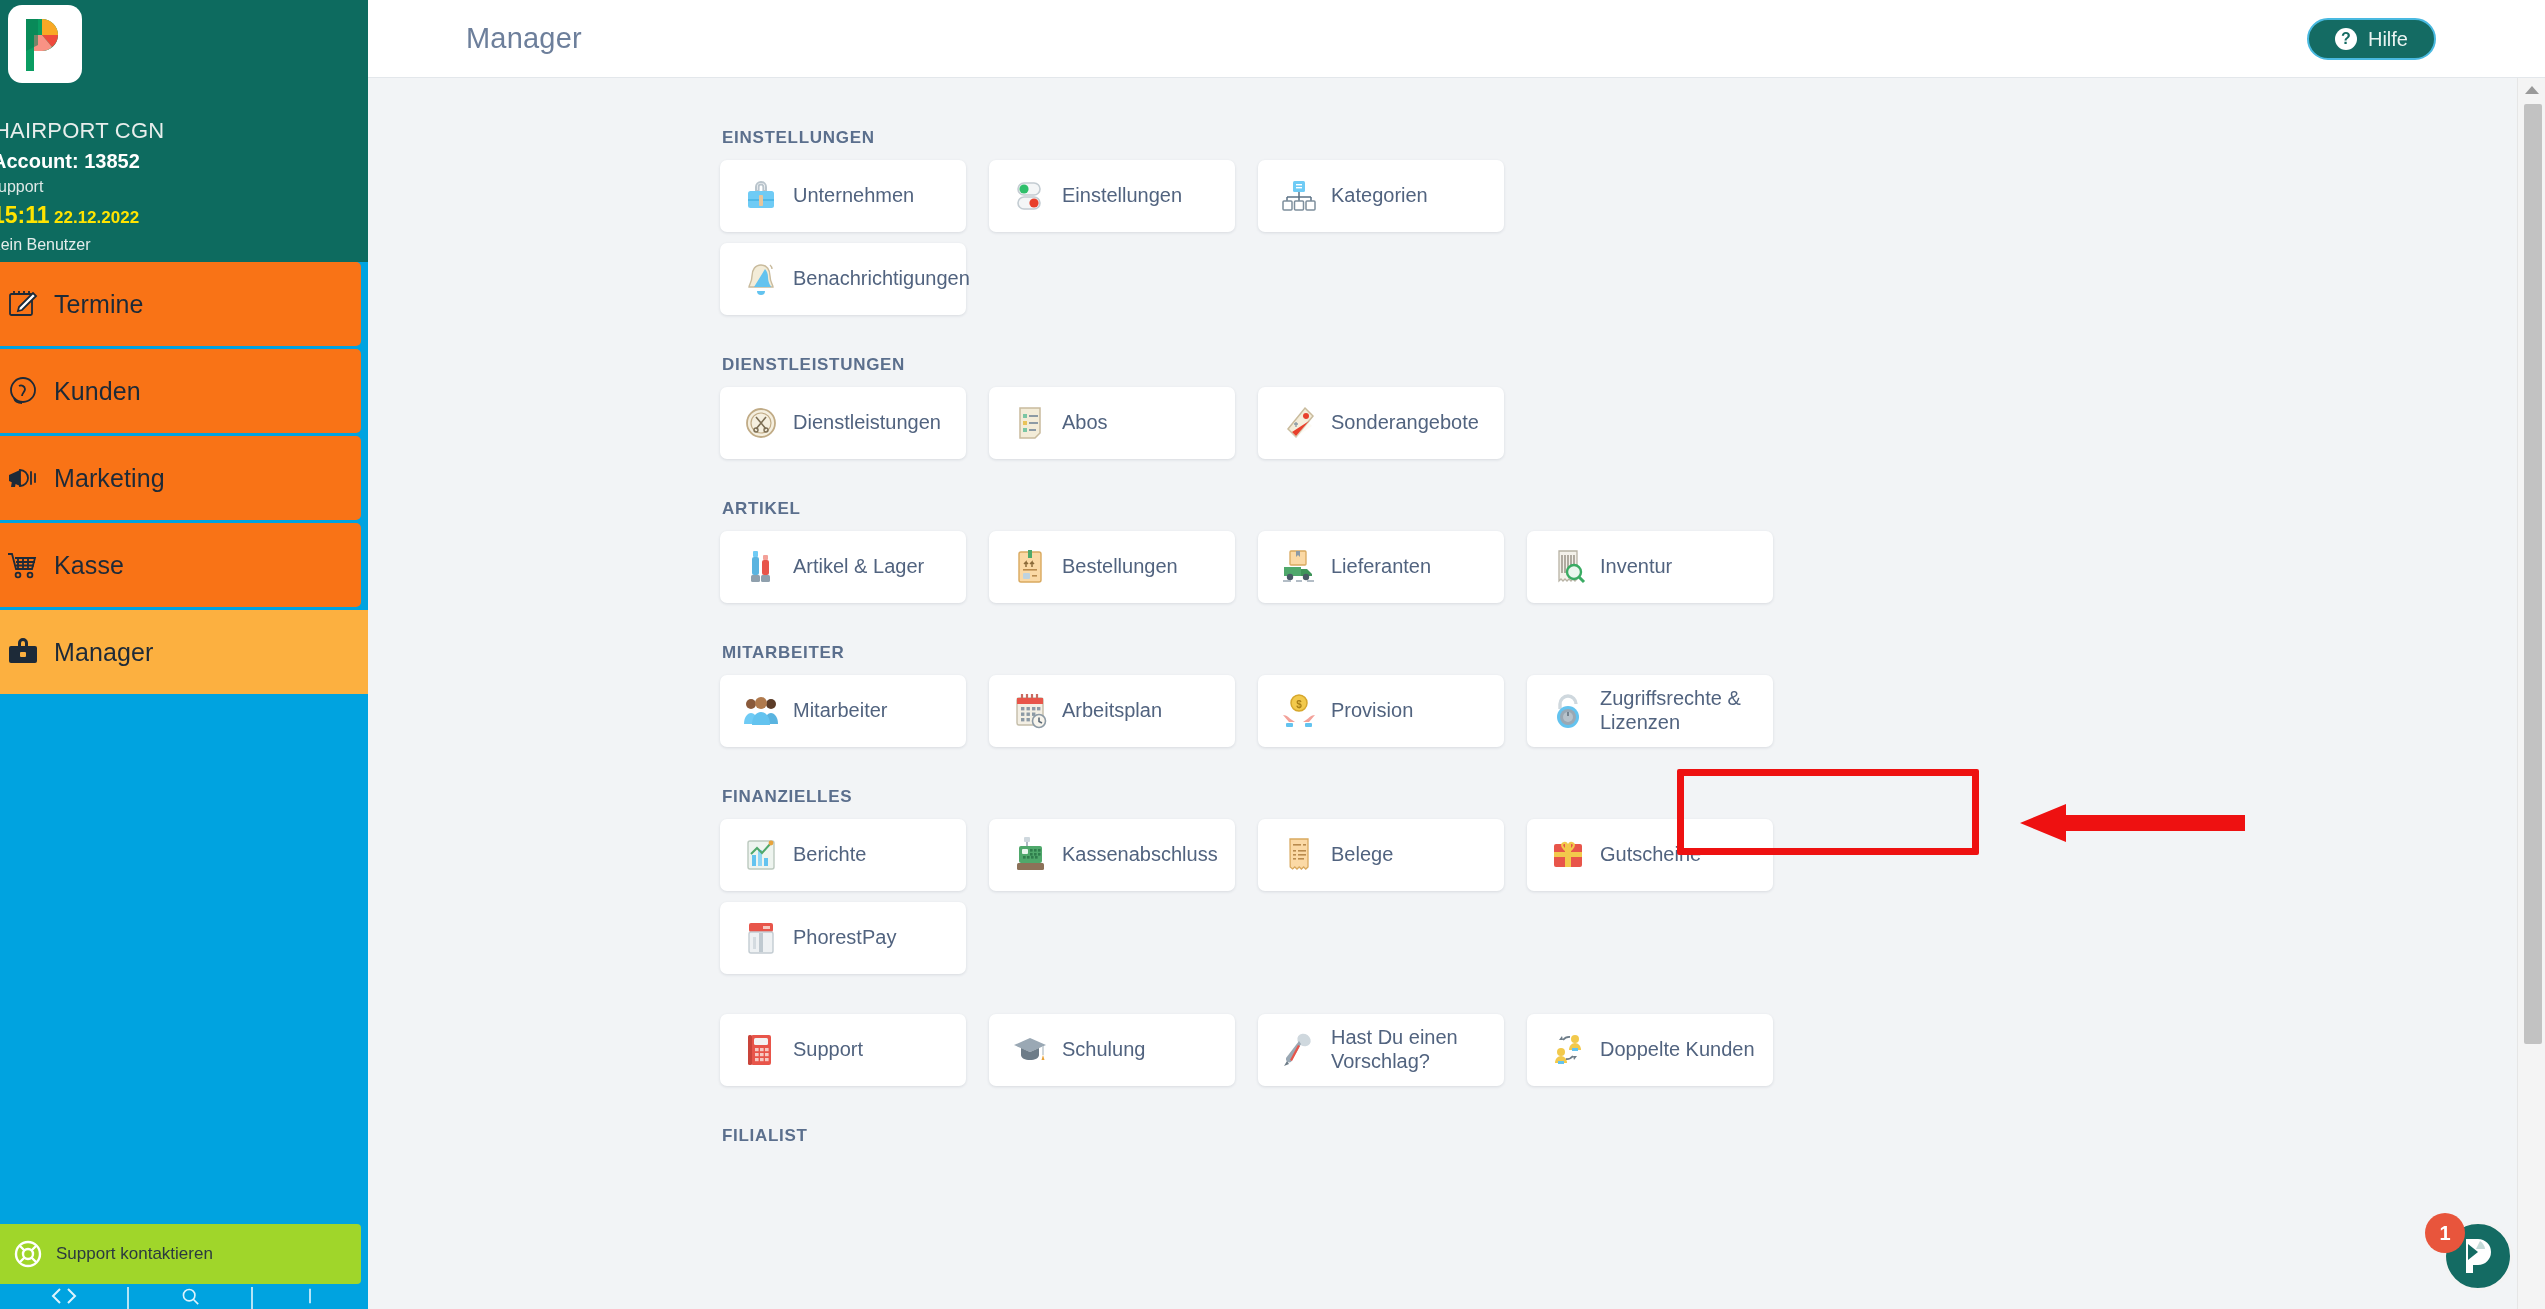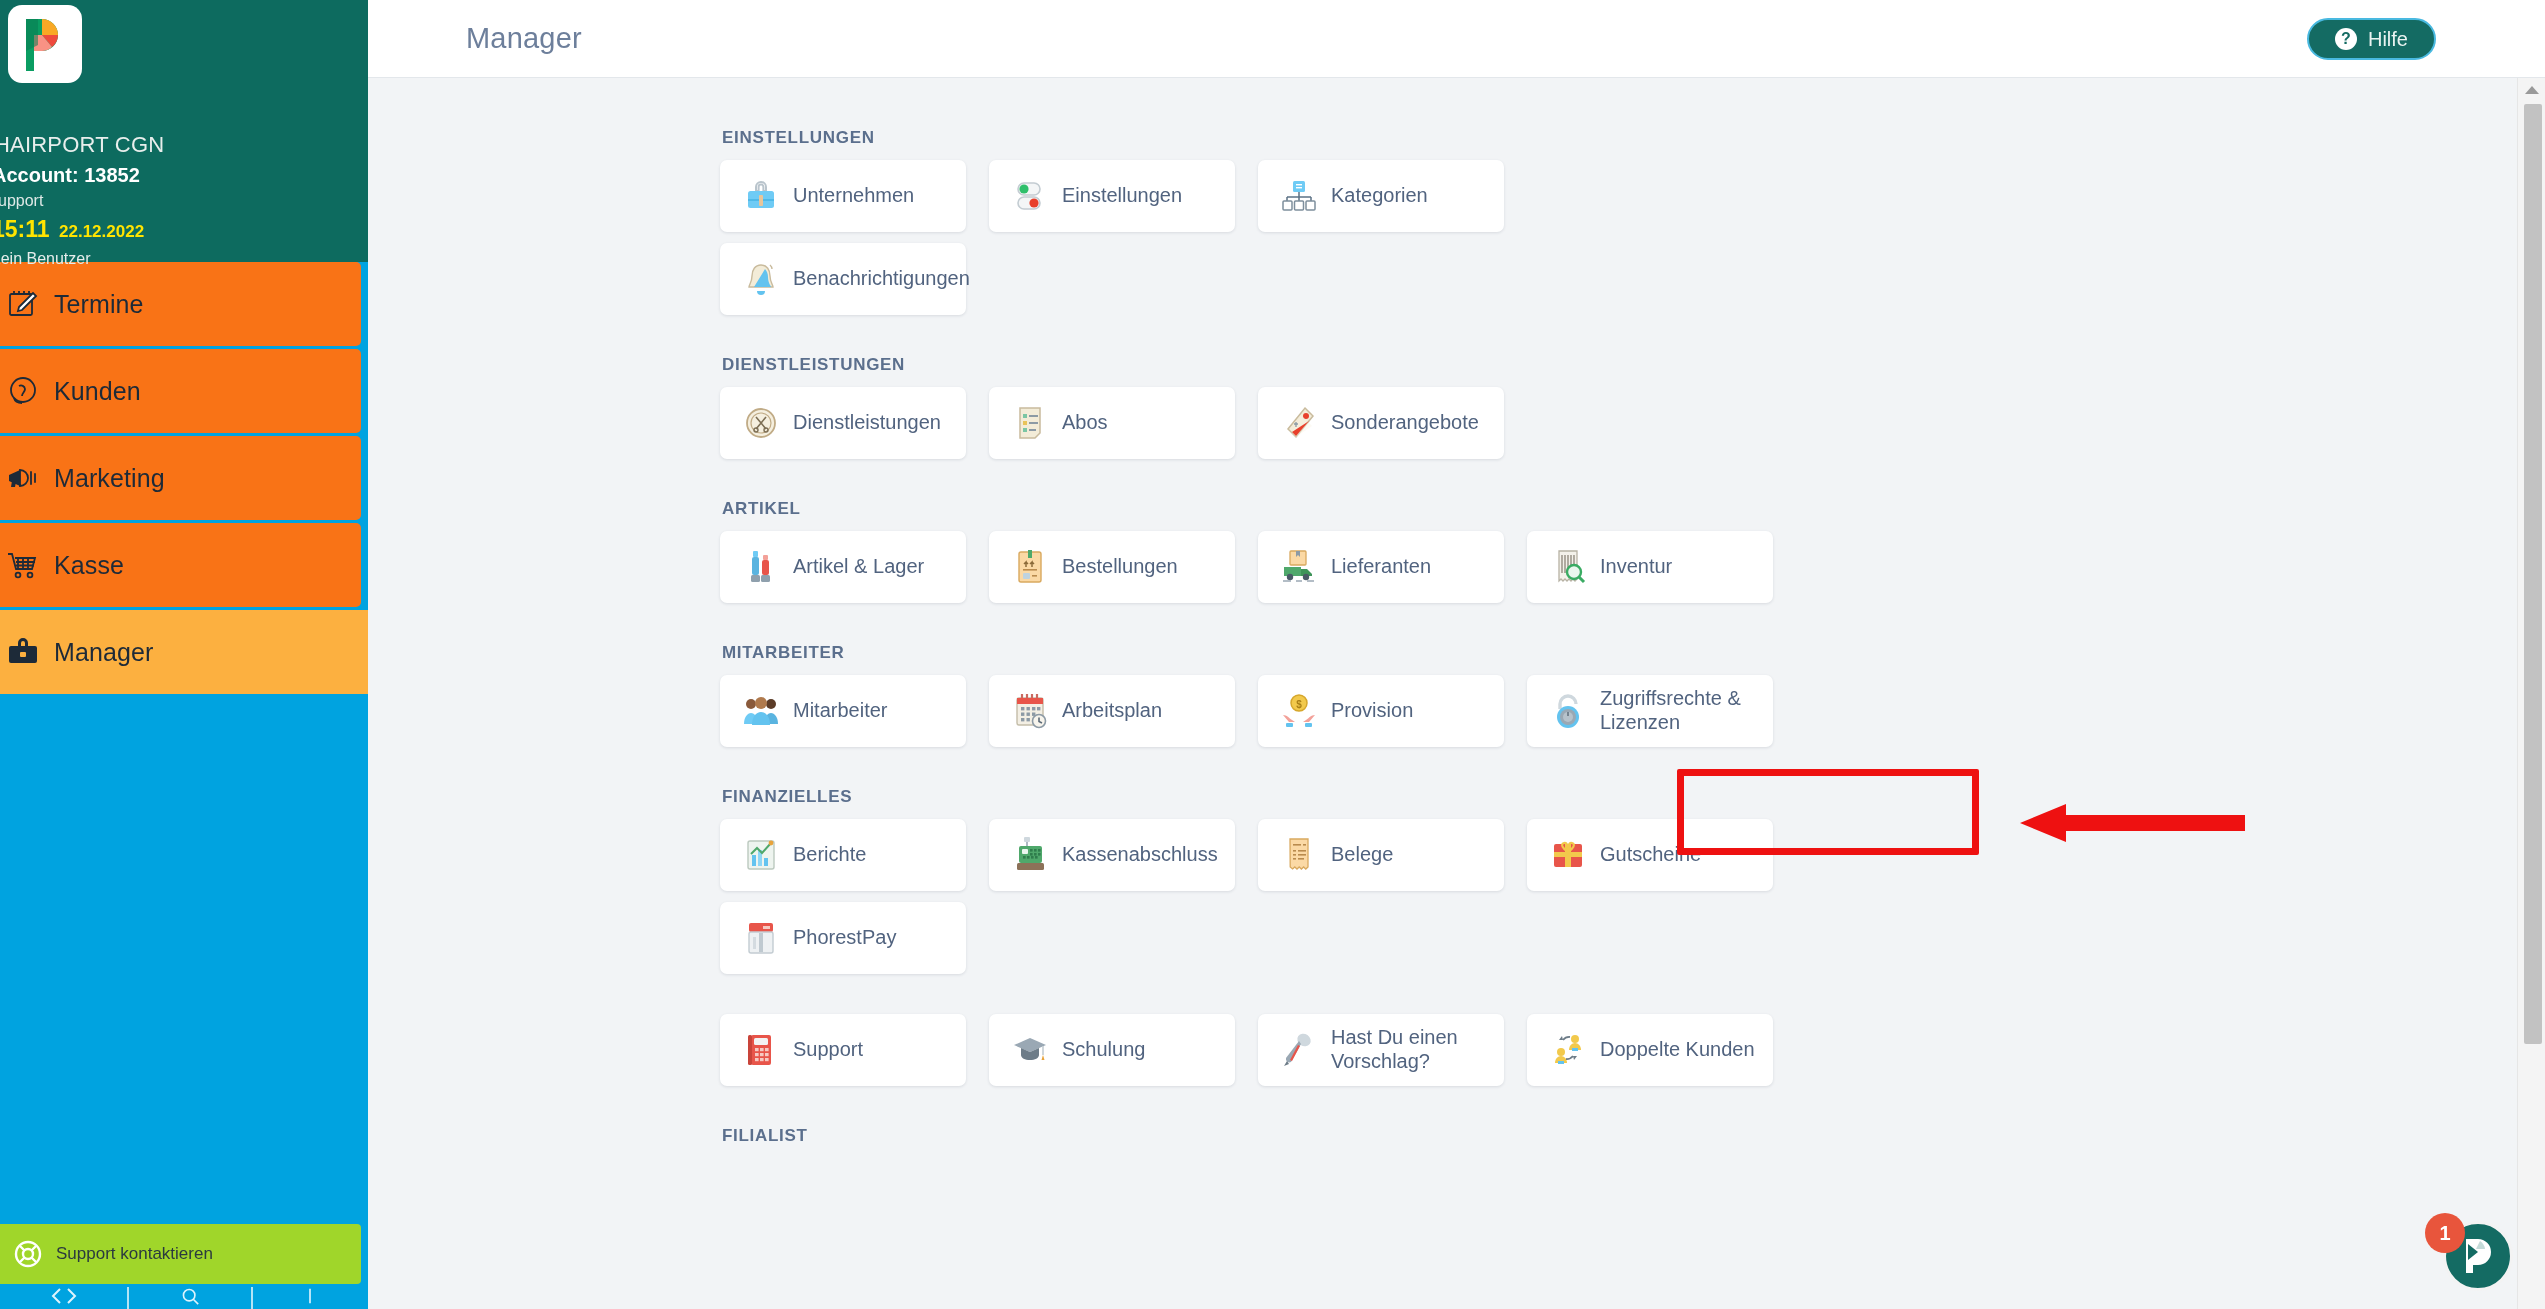--- a/index.html
+++ b/index.html
@@ -24,41 +24,41 @@
     padding: 12px 0 0 0;
     position: relative;
   }
   .logo-box {
     position: absolute; left: 8px; top: 5px;
     width: 74px; height: 78px;
     background: #fff; border-radius: 14px;
   }
   .logo-p { position: absolute; left: 12px; top: 10px; }
   .acct {
-    position: absolute; left: 0; top: 134px;
+    position: absolute; left: 0; top: 120px;
     width: 368px; padding-left: 0;
     color: #fff;
     line-height: 1.0;
   }
   .acct .salon {
     font-size: 22px; letter-spacing: .2px; color: #e8eeec;
     margin-left: -6px;
   }
   .acct .account {
     font-size: 20px; font-weight: bold; margin-top: 9px; margin-left: -8px;
   }
   .acct .user {
     font-size: 16px; margin-top: 8px; color: #dfe9e7; margin-left: -10px;
   }
   .acct .clockrow { margin-top: 9px; margin-left: -8px; }
   .acct .time {
     font-size: 23px; font-weight: bold; color: #ffe400;
   }
   .acct .date {
-    font-size: 17px; font-weight: bold; color: #ffe400; margin-left: 5px;
+    font-size: 17px; font-weight: bold; color: #ffe400; 
   }
   .acct .nouser {
     font-size: 16px; margin-top: 10px; color: #e4edeb; margin-left: -10px;
   }
 
   .nav { padding: 0; }
   .nav-item {
     height: 84px;
     margin: 0 0 3px 0;
     width: 361px;

